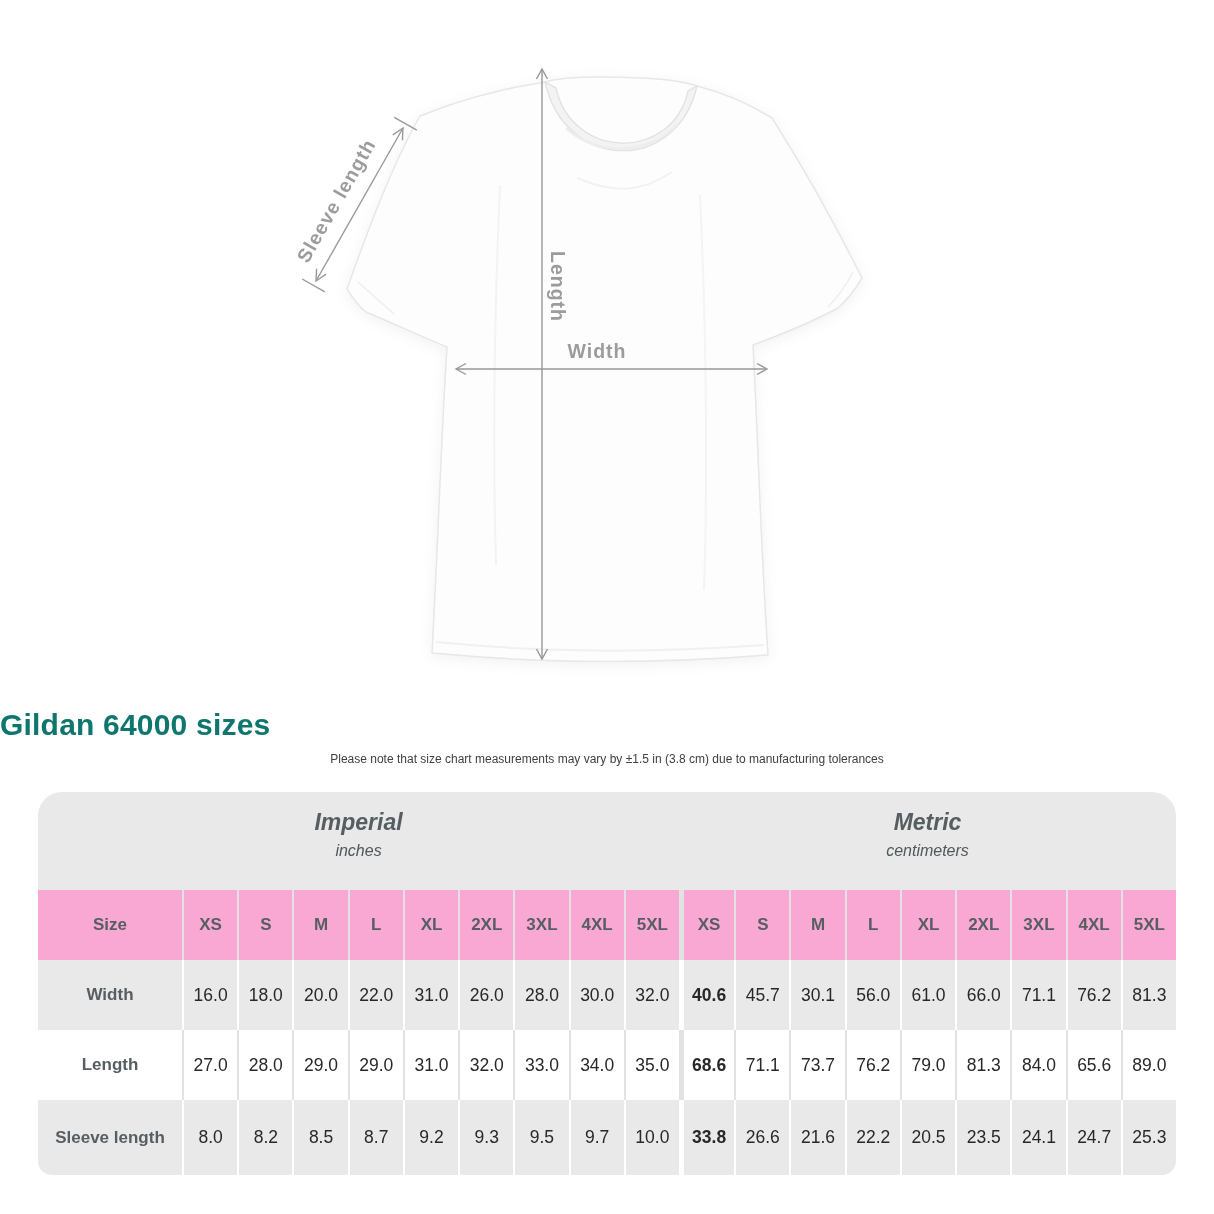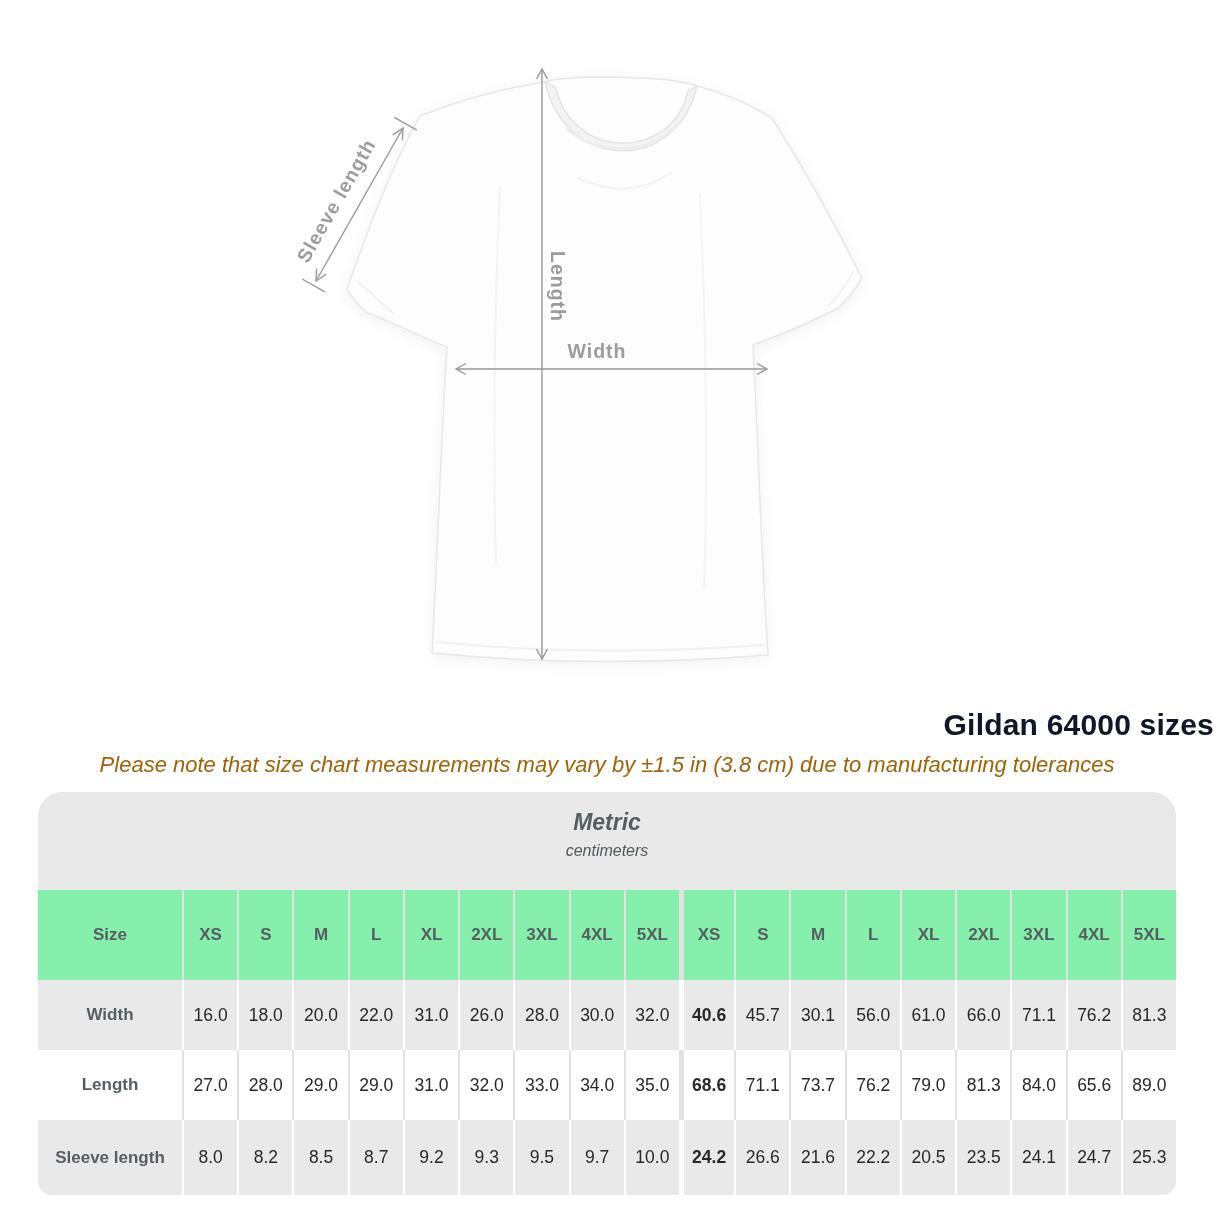--- a/index.html
+++ b/index.html
@@ -4,41 +4,41 @@
 <style>
   html,body { margin:0; padding:0; background:#fff; }
   .canvas {
     position:relative; width:1214px; height:1214px; background:#ffffff;
     font-family:"Liberation Sans", sans-serif; overflow:hidden;
     --gray:#e9e9e9; --head-text:#565e62; --cell-text:#282828;
   }
   svg text { font-family:"Liberation Sans", sans-serif; }
 
   .page-title {
-    position:absolute; top:708px; left:0; width:1214px; text-align:right;
-    font-size:30px; font-weight:bold; color:#0f172a; letter-spacing:.2px;
+    position:absolute; top:708px; left:0; width:1214px; text-align:left;
+    font-size:30px; font-weight:bold; color:#0f766e; letter-spacing:.2px;
   }
   .page-subtitle {
     position:absolute; top:752px; left:0; width:1214px; text-align:center;
-    font-size:22px; font-style:italic; color:#a16207;
+    font-size:12px; color:#404040;
   }
 
   .size-table {
     position:absolute; left:38px; top:792px; width:1138px;
     border-radius:24px 24px 14px 14px; overflow:hidden; background:#fff;
   }
   .band { height:98px; background:var(--gray); display:flex; }
   .band-group { text-align:center; padding-top:17px; box-sizing:border-box; }
   .band-group.g0 { width:641px; }
   .band-group.g1 { flex:1; }
   .band-title { font-size:23px; font-weight:bold; font-style:italic; color:var(--head-text); }
   .band-sub   { font-size:16px; font-style:italic; color:#50585b; margin-top:6px; }
 
   .trow { display:grid; grid-template-columns:144px repeat(18, 1fr); }
-  .trow.r-head  { height:90px; background:#86efac; --sep:#e2e2e2; }
+  .trow.r-head  { height:70px; background:#f9a8d4; --sep:#e2e2e2; }
   .trow.r-white { height:70px; background:#ffffff; --sep:#e2e2e2; }
   .trow.r-gray  { height:70px; background:var(--gray); --sep:#ffffff; }
   .trow.r-last  { height:75px; }
   .tcell {
     display:flex; align-items:center; justify-content:center;
     font-size:17.5px; color:var(--cell-text); box-sizing:border-box;
   }
   .tcell + .tcell { border-left:2px solid var(--sep); }
   .tcell.half-start { border-left-width:5px;font-weight:bold; }
   .tcell.t-head, .tcell.t-label { font-weight:bold; font-size:17px; color:var(--head-text); }
@@ -101,20 +101,24 @@
       <path d="M 302.2 279 L 324.8 291.8"></path>
     </g>
     <text x="342" y="204" text-anchor="middle" transform="rotate(-60.3 342 204)" font-size="19.5" font-weight="bold" fill="#9c9c9c" letter-spacing="1">Sleeve length</text>
   </svg>
 
   <div class="page-title">Gildan 64000 sizes</div>
   <div class="page-subtitle">Please note that size chart measurements may vary by ±1.5 in (3.8 cm) due to manufacturing tolerances</div>
 
   <div class="size-table">
     <div class="band">
+      <div class="band-group g0">
+        <div class="band-title">Imperial</div>
+        <div class="band-sub">inches</div>
+      </div>
       <div class="band-group g1">
         <div class="band-title">Metric</div>
         <div class="band-sub">centimeters</div>
       </div>
     </div>
     <div class="trow r-head">
         <div class="tcell t-head">Size</div>
         <div class="tcell t-head">XS</div>
         <div class="tcell t-head">S</div>
         <div class="tcell t-head">M</div>
@@ -180,21 +184,21 @@
         <div class="tcell t-label">Sleeve length</div>
         <div class="tcell ">8.0</div>
         <div class="tcell ">8.2</div>
         <div class="tcell ">8.5</div>
         <div class="tcell ">8.7</div>
         <div class="tcell ">9.2</div>
         <div class="tcell ">9.3</div>
         <div class="tcell ">9.5</div>
         <div class="tcell ">9.7</div>
         <div class="tcell ">10.0</div>
-        <div class="tcell half-start">24.2</div>
+        <div class="tcell half-start">33.8</div>
         <div class="tcell ">26.6</div>
         <div class="tcell ">21.6</div>
         <div class="tcell ">22.2</div>
         <div class="tcell ">20.5</div>
         <div class="tcell ">23.5</div>
         <div class="tcell ">24.1</div>
         <div class="tcell ">24.7</div>
         <div class="tcell ">25.3</div>
       </div>
   </div>

